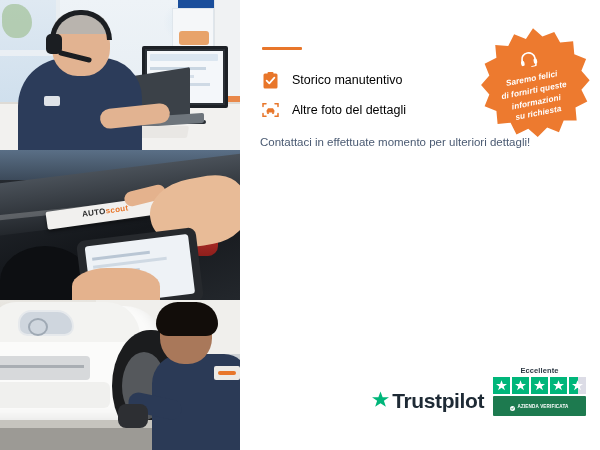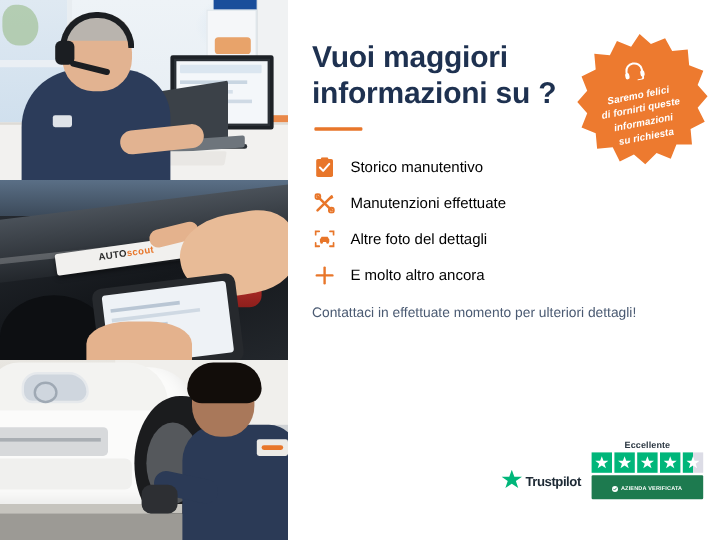--- a/index.html
+++ b/index.html
@@ -117,21 +117,21 @@
   
   .badge-wrap { position: absolute; right: 8px; top: 26px; width: 118px; height: 118px; }
   .starburst { position: absolute; inset: 0; }
   .badge-inner { position: absolute; inset: 0; display: flex; flex-direction: column; align-items: center; justify-content: center; transform: rotate(-11deg); pointer-events: none; }
   .badge-head { margin-bottom: 2px; }
   .badge-text { font-size: 8.2px; line-height: 1.42; font-weight: bold; color: #ffffff; text-align: center; font-style: italic; letter-spacing: .1px; max-width: 86px; }
 
   
   .tp { position: absolute; right: 14px; bottom: 34px; display: flex; align-items: flex-end; gap: 9px; }
   .tp-logo { display: flex; align-items: center; gap: 3px; padding-bottom: 3px; }
-  .tp-name { font-size: 11px; font-weight: bold; color: #1e2a35; letter-spacing: -.4px; }
+  .tp-name { font-size: 21px; font-weight: bold; color: #1e2a35; letter-spacing: -.4px; }
   .tp-right { display: flex; flex-direction: column; align-items: center; gap: 2px; }
   .tp-word { font-size: 7.5px; font-weight: bold; color: #2b3742; letter-spacing: .1px; }
   .tp-stars { display: flex; gap: 2px; }
   .tp-star { width: 17px; height: 17px; background: #00b67a; display: flex; align-items: center; justify-content: center; }
   .tp-star.half { background: linear-gradient(to right, #00b67a 50%, #dcdce6 50%); }
   .tp-verified { display: flex; align-items: center; justify-content: center; gap: 2px; background: #1d7a4f; border-radius: 1px; padding: 1px 4px; width: 100%; }
   .tp-vtext { font-size: 4.6px; font-weight: bold; color: #ffffff; letter-spacing: .15px; white-space: nowrap; }
 </style>
 </head>
 <body>
@@ -218,84 +218,55 @@
       <div class="mech-hair"></div>
       <div class="patch"></div>
       <div class="mech-arm"></div>
       <div class="glove"></div>
     </div>
 
   </div>
 
   <div class="panel">
 
-    <h1 class="headline">
-      <span>Vuoi maggiori</span><br>
-      <span>informazioni su ?</span>
-    </h1>
 
     <div class="rule"></div>
 
     <ul class="features">
 
       <li class="feature">
         <span class="f-icon">
           <svg width="15" height="17" viewBox="0 0 15 17" aria-hidden="true">
             <rect x="0.5" y="1.5" width="14" height="15" rx="1.5" fill="#e8762a"></rect>
             <rect x="4.5" y="0" width="6" height="3" rx="1" fill="#e8762a"></rect>
             <path d="M3.6 8.6 L6.3 11.4 L11.4 5.6" stroke="#ffffff" stroke-width="1.7" fill="none" stroke-linecap="round" stroke-linejoin="round"></path>
           </svg>
         </span>
         <span class="f-label">Storico manutentivo</span>
       </li>
 
-      <li class="feature">
-        <span class="f-icon">
-          <svg width="17" height="17" viewBox="0 0 17 17" aria-hidden="true">
-            <g stroke="#e8762a" stroke-width="2.1" stroke-linecap="round">
-              <line x1="2.6" y1="2.6" x2="14.4" y2="14.4"></line>
-              <line x1="14.4" y1="2.6" x2="2.6" y2="14.4"></line>
-            </g>
-            <circle cx="2.8" cy="2.8" r="2.1" fill="none" stroke="#e8762a" stroke-width="1.6"></circle>
-            <circle cx="14.2" cy="14.2" r="2.1" fill="none" stroke="#e8762a" stroke-width="1.6"></circle>
-            <path d="M14.4 2.2 L16 3.8 L13.2 5.2 Z" fill="#e8762a"></path>
-          </svg>
-        </span>
-        <span class="f-label">Manutenzioni effettuate</span>
-      </li>
 
 
       <li class="feature">
         <span class="f-icon">
           <svg width="17" height="16" viewBox="0 0 17 16" aria-hidden="true">
             <g stroke="#e8762a" stroke-width="1.5" fill="none" stroke-linecap="round">
               <path d="M1 4.6 V1.8 H4"></path>
                 <path d="M16 4.6 V1.8 H13"></path>
               <path d="M1 11.4 V14.2 H4"></path>
                 <path d="M16 11.4 V14.2 H13"></path>
             </g>
             <path d="M4.6 10.6 h7.8 v-2 l-1.4-2.4 h-5 l-1.4 2.4 z" fill="#e8762a"></path>
             <circle cx="6" cy="11" r="1.1" fill="#e8762a"></circle>
             <circle cx="11" cy="11" r="1.1" fill="#e8762a"></circle>
           </svg>
         </span>
         <span class="f-label">Altre foto del dettagli</span>
       </li>
 
-      <li class="feature">
-        <span class="f-icon">
-          <svg width="17" height="17" viewBox="0 0 17 17" aria-hidden="true">
-            <g stroke="#e8762a" stroke-width="2" stroke-linecap="round">
-              <line x1="8.5" y1="2" x2="8.5" y2="15"></line>
-              <line x1="2" y1="8.5" x2="15" y2="8.5"></line>
-            </g>
-          </svg>
-        </span>
-        <span class="f-label">E molto altro ancora</span>
-      </li>
 
     </ul>
 
 
     <div class="sub">
       <span>Contattaci in effettuate momento per ulteriori dettagli!</span><br>
     </div>
 
     <div class="badge-wrap">
       <svg class="starburst" viewBox="0 0 100 100">

